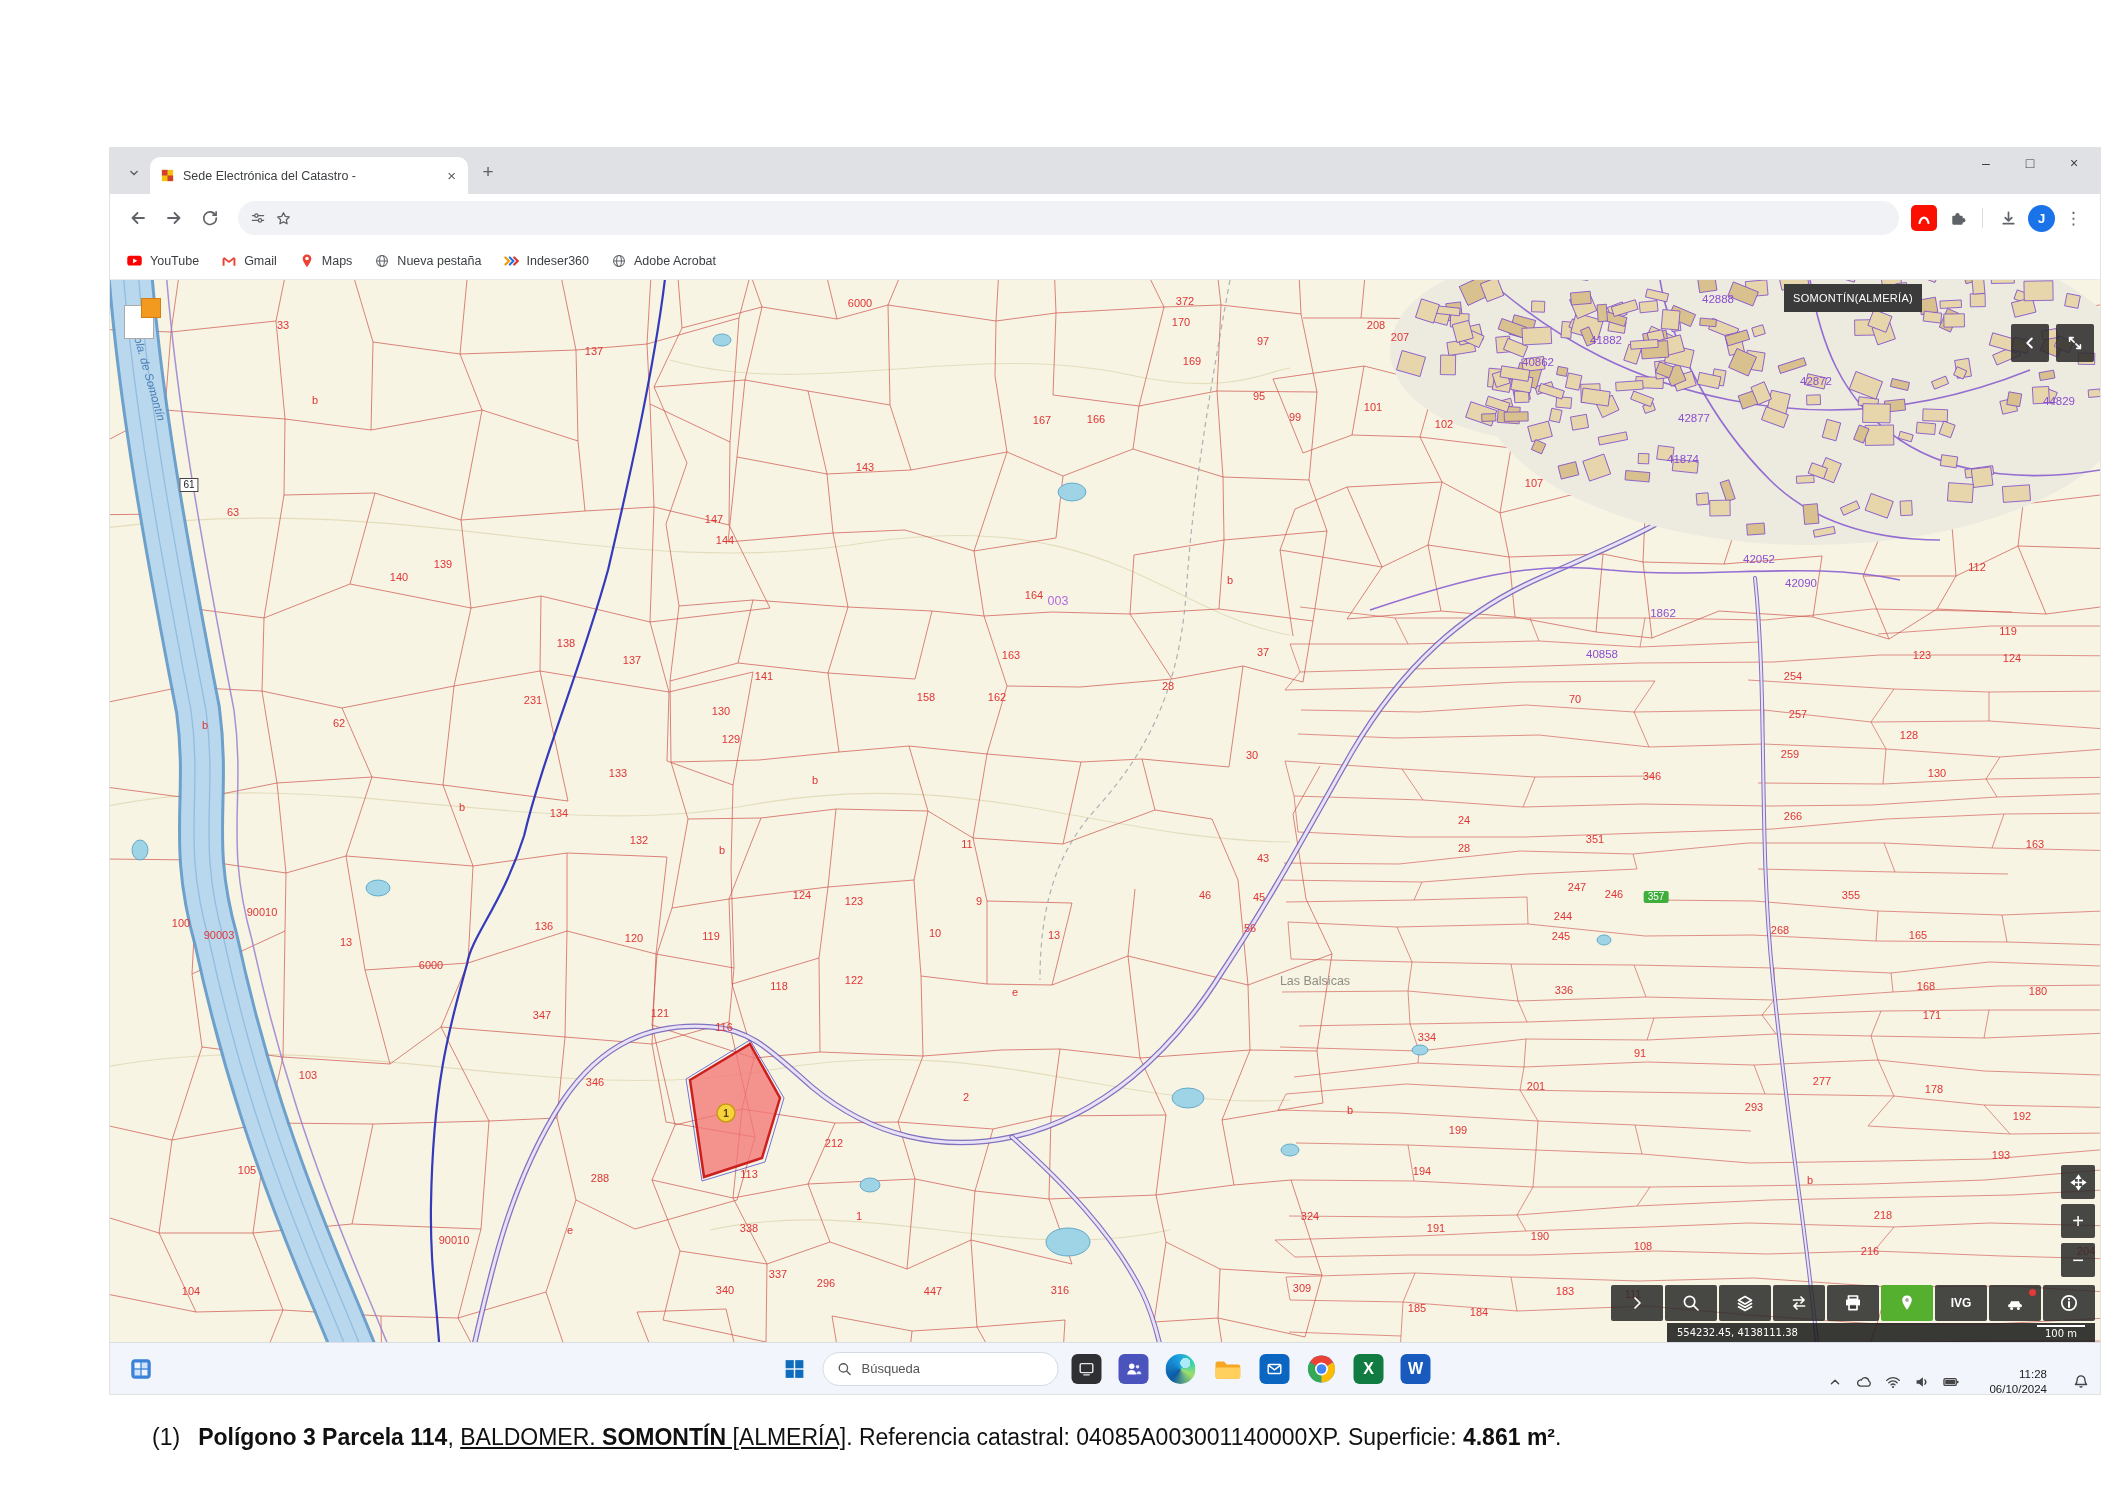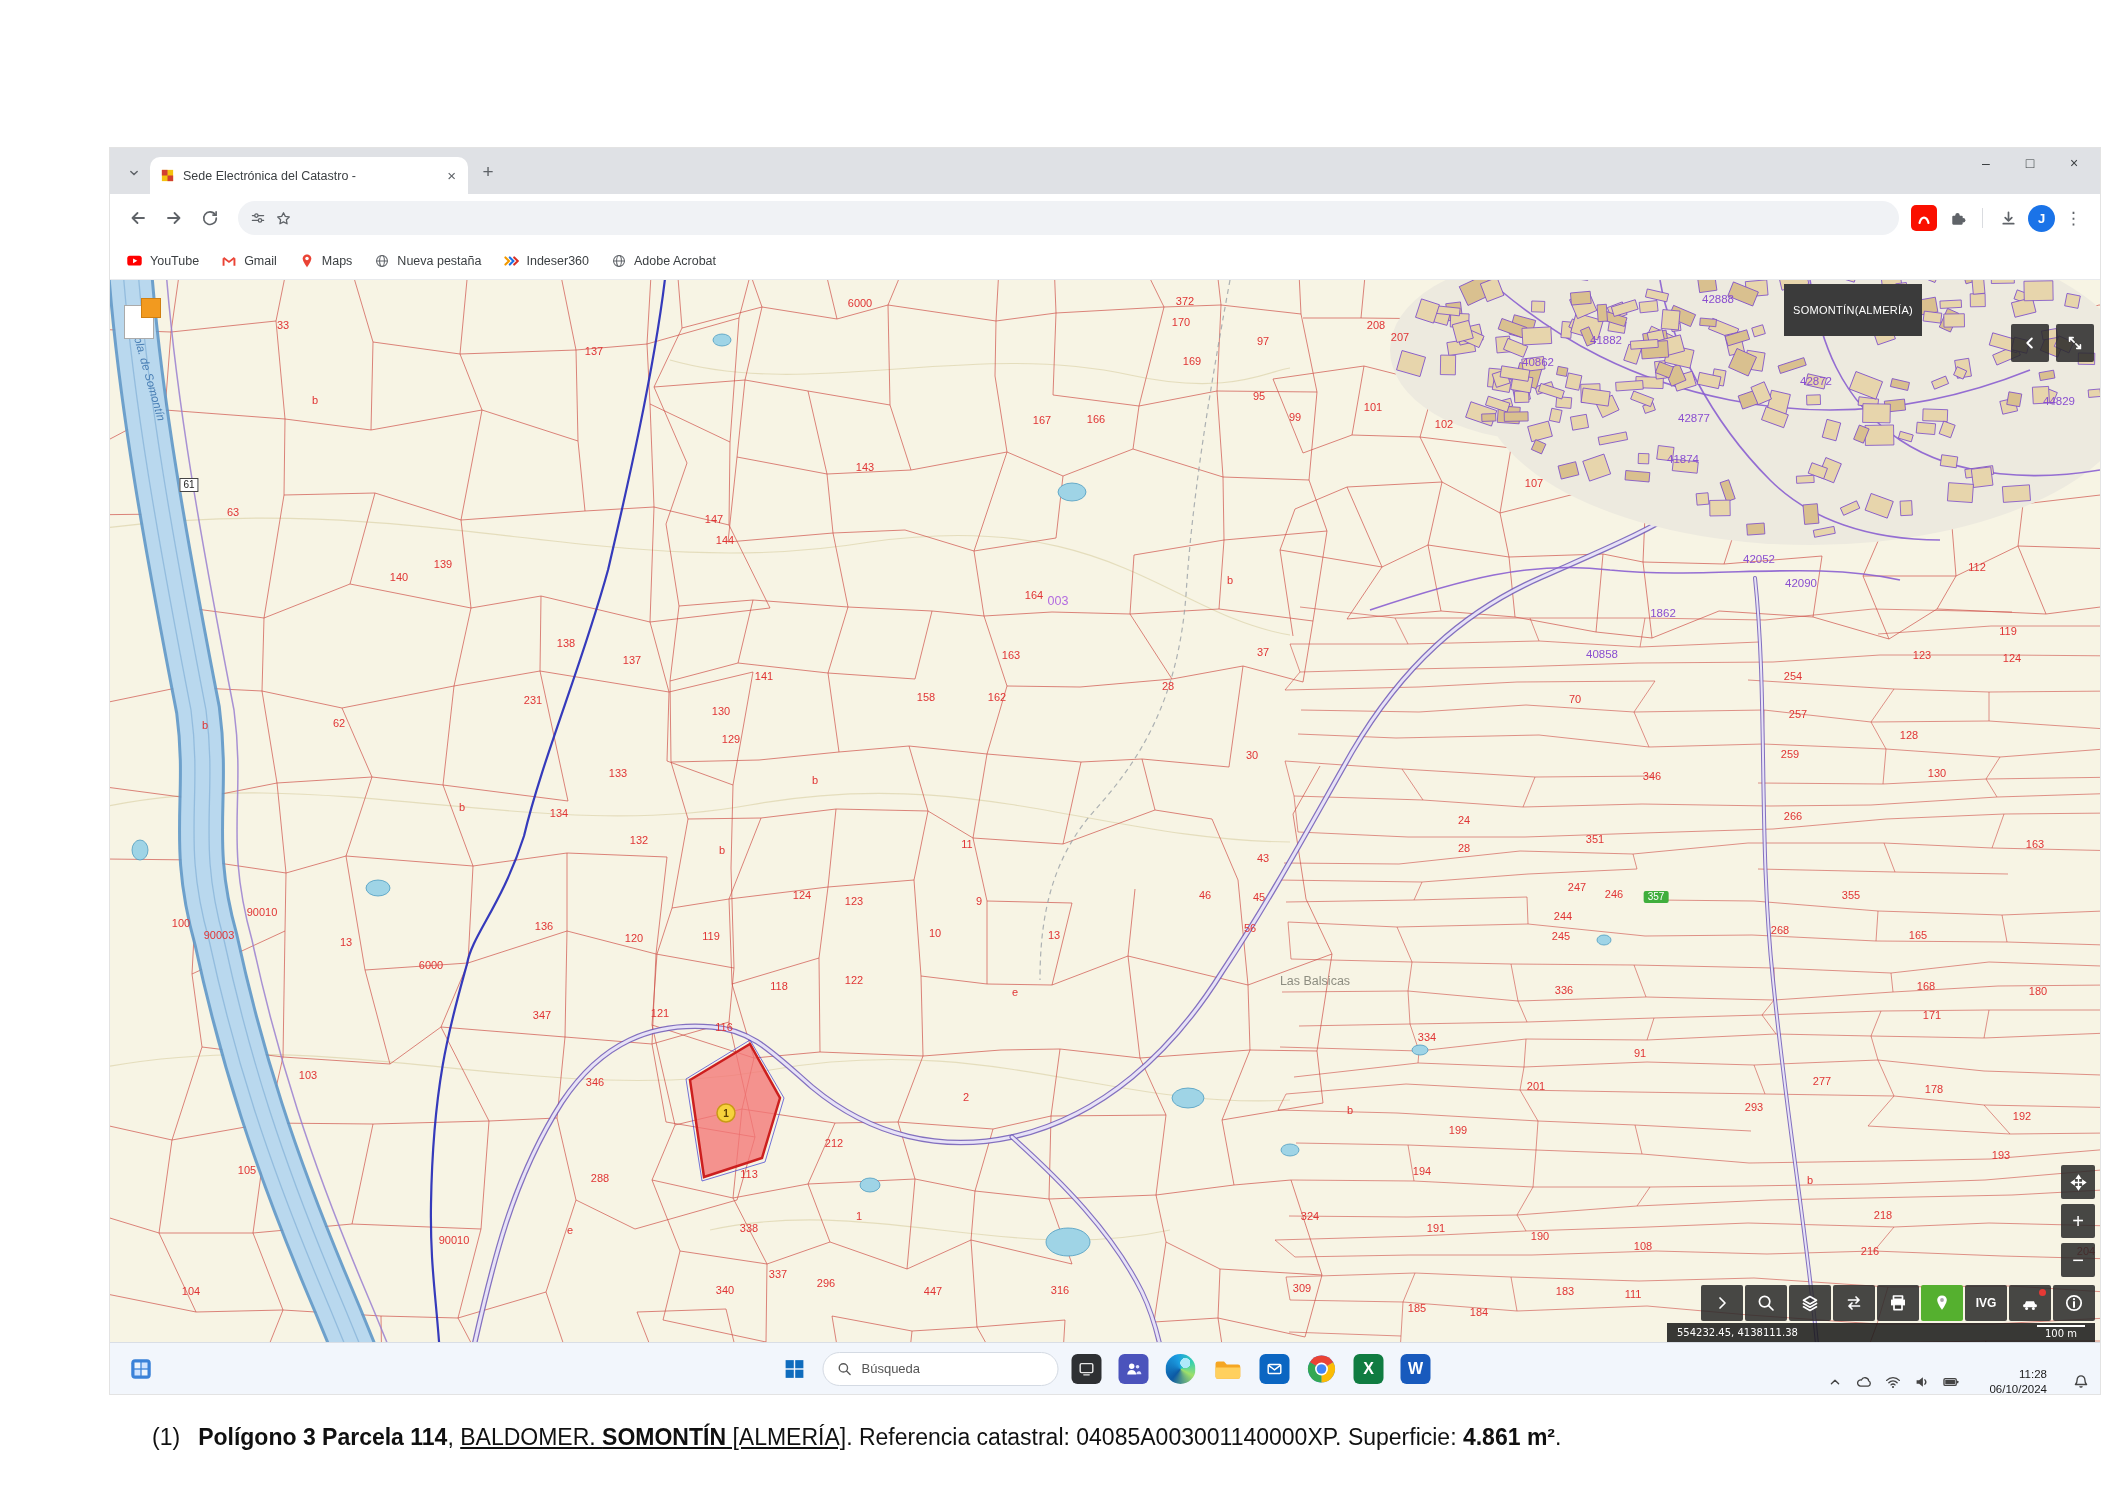--- a/index.html
+++ b/index.html
@@ -31,28 +31,28 @@
 .map{flex:1;position:relative;background:#f7f4e4;overflow:hidden}
 #map-svg{position:absolute;inset:0;width:100%;height:100%}
 #map-labels{position:absolute;inset:0}
 .ml{position:absolute;transform:translate(-50%,-50%);font-size:11px;color:#e03535;white-space:nowrap;line-height:1}
 .ml.p{color:#8a4fd0;font-size:11.5px}
 .ml.g{color:#8d8d80;font-size:12.5px}
 .ml.v{color:#b36be0;font-size:12.5px}
 .ml.box{background:#fff;border:1px solid #444;color:#222;font-size:10px;padding:1px 3px}
 .ml.green{background:#3fae3c;color:#fff;padding:1px 4px;border-radius:2px;font-size:10px}
 .ml.riv{color:#4a7fb5;font-style:italic;transform:translate(-50%,-50%) rotate(74deg);font-size:11.5px}
-.town-banner{position:absolute;top:4px;right:178px;background:#3b3b3b;color:#fff;font-size:11px;padding:20px 9px;letter-spacing:.3px}
+.town-banner{position:absolute;top:4px;right:178px;background:#3b3b3b;color:#fff;font-size:11px;padding:8px 9px;letter-spacing:.3px}
 .mapbtn{background:rgba(42,42,42,.86);color:#fff;display:flex;align-items:center;justify-content:center;border-radius:2px}
 .ctrl-tr{position:absolute;top:44px;right:6px;display:flex;gap:7px}
 .ctrl-tr .mapbtn{width:38px;height:38px}
 .zoomctl{position:absolute;top:885px;right:5px;display:flex;flex-direction:column;gap:5px}
 .zoomctl .mapbtn{width:34px;height:34px;font-size:20px}
 .maptools{position:absolute;bottom:21px;right:5px;display:flex;gap:2px}
-.maptools .mapbtn{width:42px;height:36px;font-size:12px}
+.maptools .mapbtn{width:52px;height:36px;font-size:12px}
 .maptools .green{background:#55b02f}
 .dot{position:absolute;top:4px;right:5px;width:7px;height:7px;border-radius:50%;background:#e53935}
 .coordbar{position:absolute;bottom:0;right:5px;width:428px;height:19px;background:rgba(22,22,22,.85);color:#fff;font-size:10px;display:flex;align-items:center;justify-content:space-between;padding:0 10px;font-family:"DejaVu Sans",sans-serif}
 .scalebox{border-top:2px solid #fff;padding:1px 8px 0 8px;line-height:1.2}
 .overview{position:absolute;top:18px;left:14px;width:56px;height:50px}
 .overview .w{position:absolute;left:0;top:7px;width:30px;height:34px;background:#fff;border:1px solid #aaa}
 .overview .o{position:absolute;left:17px;top:0;width:20px;height:20px;background:#f29a1f;border:1px solid #d07f10}
 
 .taskbar{height:52px;background:#f2f6fc;border-top:1px solid #d9dee6;position:relative;flex:none}
 .tb-center{position:absolute;left:50%;top:0;height:100%;transform:translateX(-50%);display:flex;align-items:center;gap:9px}

